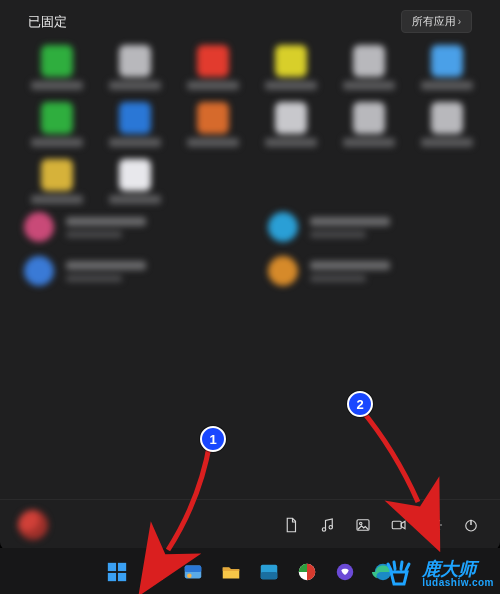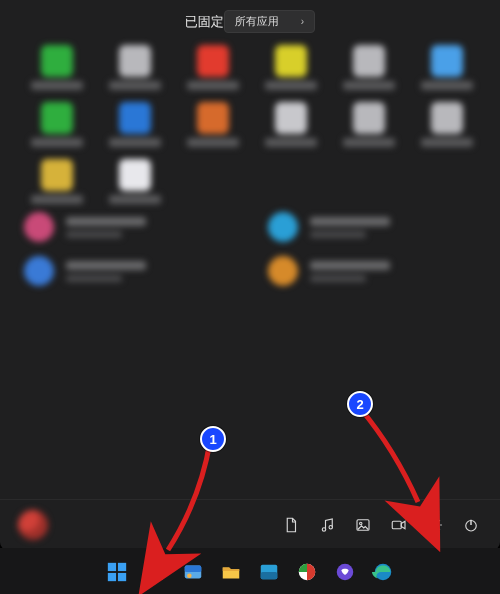--- a/index.html
+++ b/index.html
@@ -1,22 +1,22 @@
 <!DOCTYPE html>
 <html><head>
 <meta charset="utf-8">
 <style>
   html,body{margin:0;padding:0;width:500px;height:594px;background:#000;overflow:hidden;font-family:"Segoe UI","Microsoft YaHei",sans-serif;color:#ddd}
   .stage{position:relative;width:500px;height:594px}
 
   
   .start{position:absolute;left:0;top:0;right:0;height:550px;background:#1f1f20;border-radius:0 0 8px 8px}
-  .sec-head{display:flex;align-items:center;justify-content:center;padding:10px 28px 6px 28px;font-size:13px;color:#e8e8e8}
+  .sec-head{display:flex;align-items:center;justify-content:space-between;padding:10px 28px 6px 28px;font-size:13px;color:#e8e8e8}
   .sec-head .ttl{font-weight:500}
-  .allapps{display:flex;align-items:center;gap:22px;background:#2f2f30;border:1px solid #3a3a3b;border-radius:4px;padding:3px 10px;font-size:11px;color:#ddd}
+  .allapps{display:flex;align-items:center;gap:2px;background:#2f2f30;border:1px solid #3a3a3b;border-radius:4px;padding:3px 10px;font-size:11px;color:#ddd}
   .allapps .chev{font-size:10px;color:#bbb}
 
   
   .grid{padding:2px 18px 0 18px;display:grid;grid-template-columns:repeat(6,1fr);row-gap:4px}
   .app{display:flex;flex-direction:column;align-items:center;width:78px;padding:4px 0;filter:blur(3px)}
   .app .ic{width:32px;height:32px;border-radius:6px}
   .app .lb{margin-top:4px;height:9px;width:52px;border-radius:3px;background:#5a5a5c}
 
   
   .reco{padding:4px 24px 0 24px;display:grid;grid-template-columns:1fr 1fr;column-gap:36px;row-gap:14px}
@@ -258,14 +258,23 @@
     <path d="M360 408 Q395 450 418 502" stroke="#da1f1f" stroke-width="5" fill="none" marker-end="url(#ah)"></path>
   </svg>
 
   <div class="callout" style="left:200px;top:426px">
       <span>1</span>
     </div>
   <div class="callout" style="left:347px;top:391px">
       <span>2</span>
     </div>
 
+  <div style="position:absolute;right:6px;bottom:6px;display:flex;align-items:center;gap:6px;color:#1ea4ff;font-weight:700">
+    <svg width="34" height="28" viewBox="0 0 34 28">
+      <path d="M6 4l3 6M12 2l1 7M20 2l-1 7M27 4l-3 6M9 12h16l-3 12H12z" fill="none" stroke="#1ea4ff" stroke-width="3" stroke-linecap="round"></path>
+    </svg>
+    <div style="display:flex;flex-direction:column;line-height:1">
+      <span style="font-size:18px;font-style:italic">鹿大师</span>
+      <span style="font-size:10px;color:#1ea4ff;letter-spacing:.5px">ludashiw.com</span>
+    </div>
+  </div>
 
 </div>
 
 </body></html>

